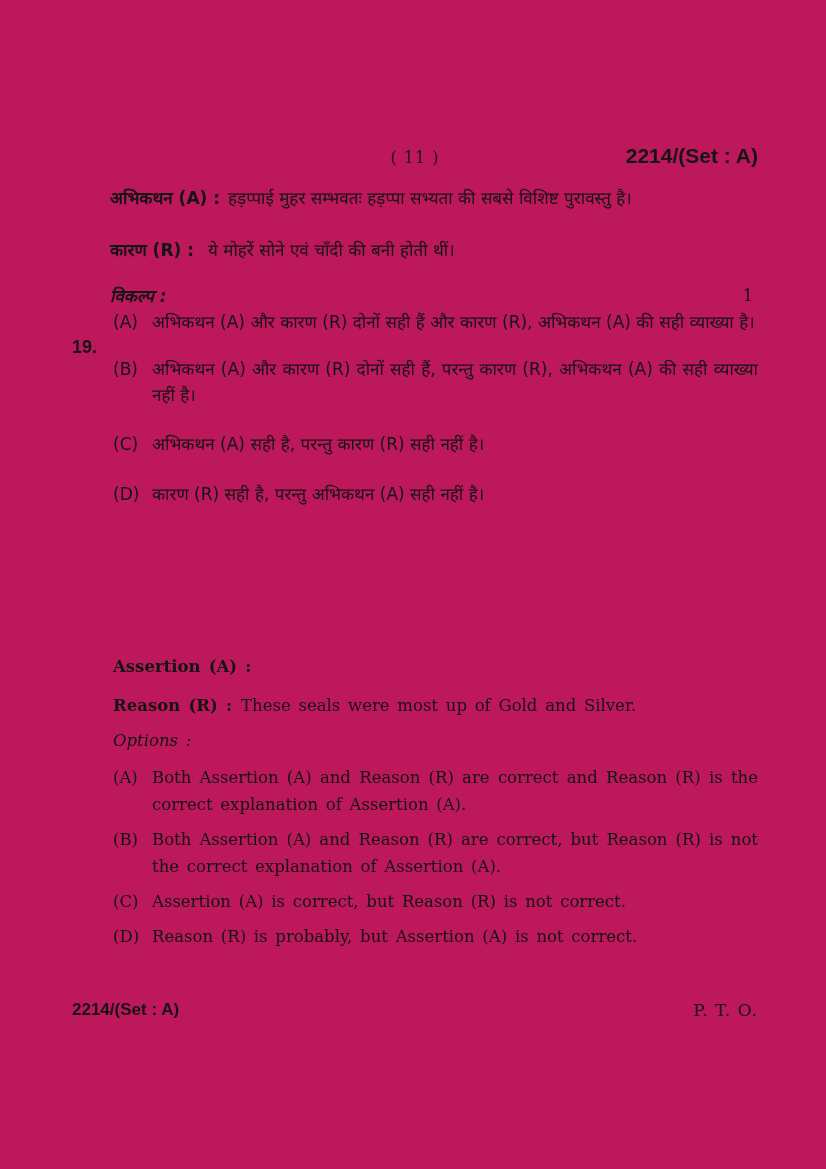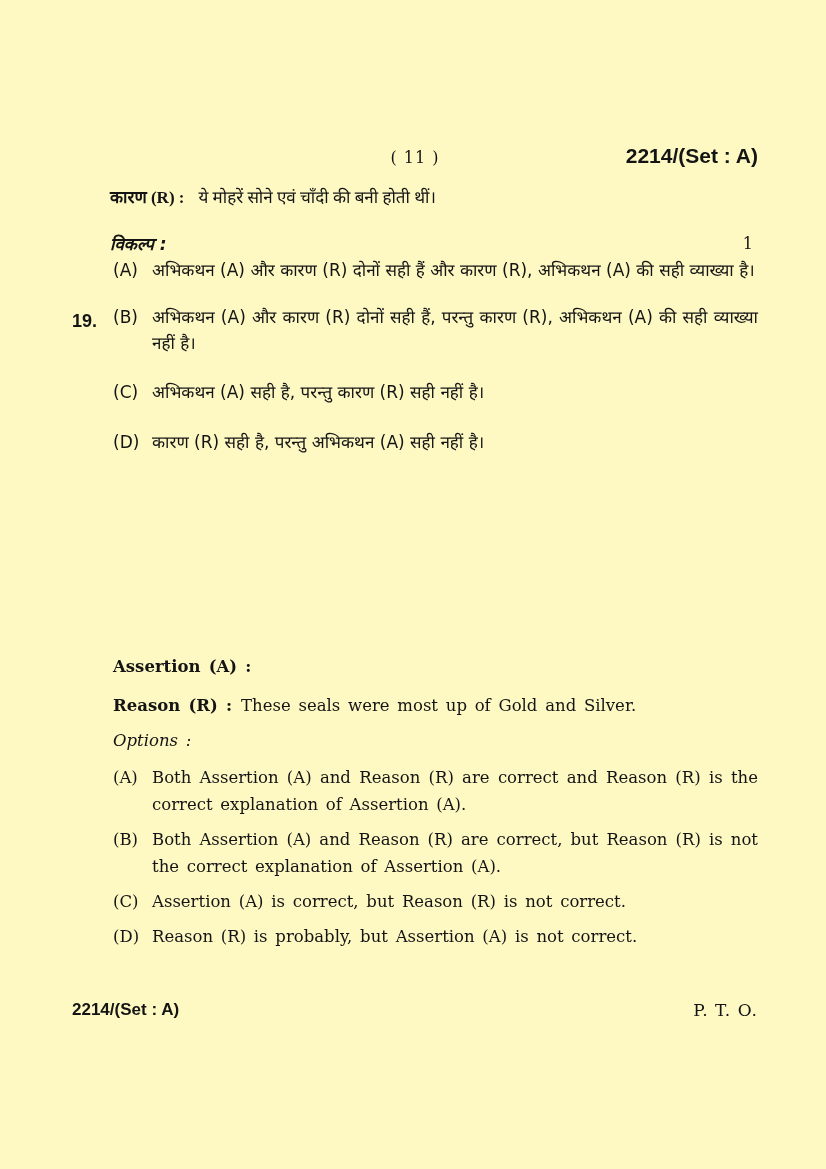--- a/index.html
+++ b/index.html
@@ -3,21 +3,21 @@
 <meta charset="utf-8">
 <style>
   * { margin: 0; padding: 0; box-sizing: border-box; }
   html, body { background: #ffffff; }
   body { font-family: "DejaVu Sans", sans-serif; color: #141414; }
 
   .page {
     position: relative;
     width: 826px;
     height: 1169px;
-    background: #fef9c3;
+    background: #be185d;
     overflow: hidden;
   }
 
   
   .header { position: absolute; top: 148px; left: 72px; right: 68px; height: 28px; }
   .page-num {
     position: absolute; left: 0; right: 0; text-align: center;
     font-family: "DejaVu Serif", serif; font-size: 16px; letter-spacing: 1px;
   }
   .set-code {
@@ -32,21 +32,21 @@
     width: 38px; flex: 0 0 38px;
     font-family: "Liberation Sans", sans-serif; font-weight: bold; font-size: 18px;
     padding-top: 2px;
   }
   .q-content { flex: 1; position: relative; }
 
   .hi { font-family: "DejaVu Sans", sans-serif; font-size: 17px; line-height: 26px; }
   .hi .lbl { font-weight: bold; margin-right: 8px; }
 
   .hi-assertion { margin-bottom: 26px; }
-  .hi-reason   { margin-bottom: 20px; font-family: Liberation Serif, serif; }
+  .hi-reason   { margin-bottom: 20px; }
   .hi-reason .lbl { margin-right: 14px; }
 
   .hi-options-heading {
     font-weight: bold; font-style: italic;
     position: relative;
   }
   .marks {
     position: absolute; right: 5px; top: 0;
     font-family: "DejaVu Serif", serif; font-style: normal; font-weight: normal;
     font-size: 16px;
@@ -99,20 +99,23 @@
   <div class="header">
     <span class="page-num">( 11 )</span>
     <span class="set-code">2214/(Set : A)</span>
   </div>
 
   <div class="hindi-block">
     <div class="q-row">
       <span class="q-num">19.</span>
       <div class="q-content">
 
+        <div class="hi hi-assertion">
+          <span class="lbl">अभिकथन (A) :</span><span>हड़प्पाई मुहर सम्भवतः हड़प्पा सभ्यता की सबसे विशिष्ट पुरावस्तु है।</span>
+        </div>
 
         <div class="hi hi-reason">
           <span class="lbl">कारण (R) :</span><span>ये मोहरें सोने एवं चाँदी की बनी होती थीं।</span>
         </div>
 
         <div class="hi hi-options-heading">
           <span>विकल्प :</span>
           <span class="marks">1</span>
         </div>
 

